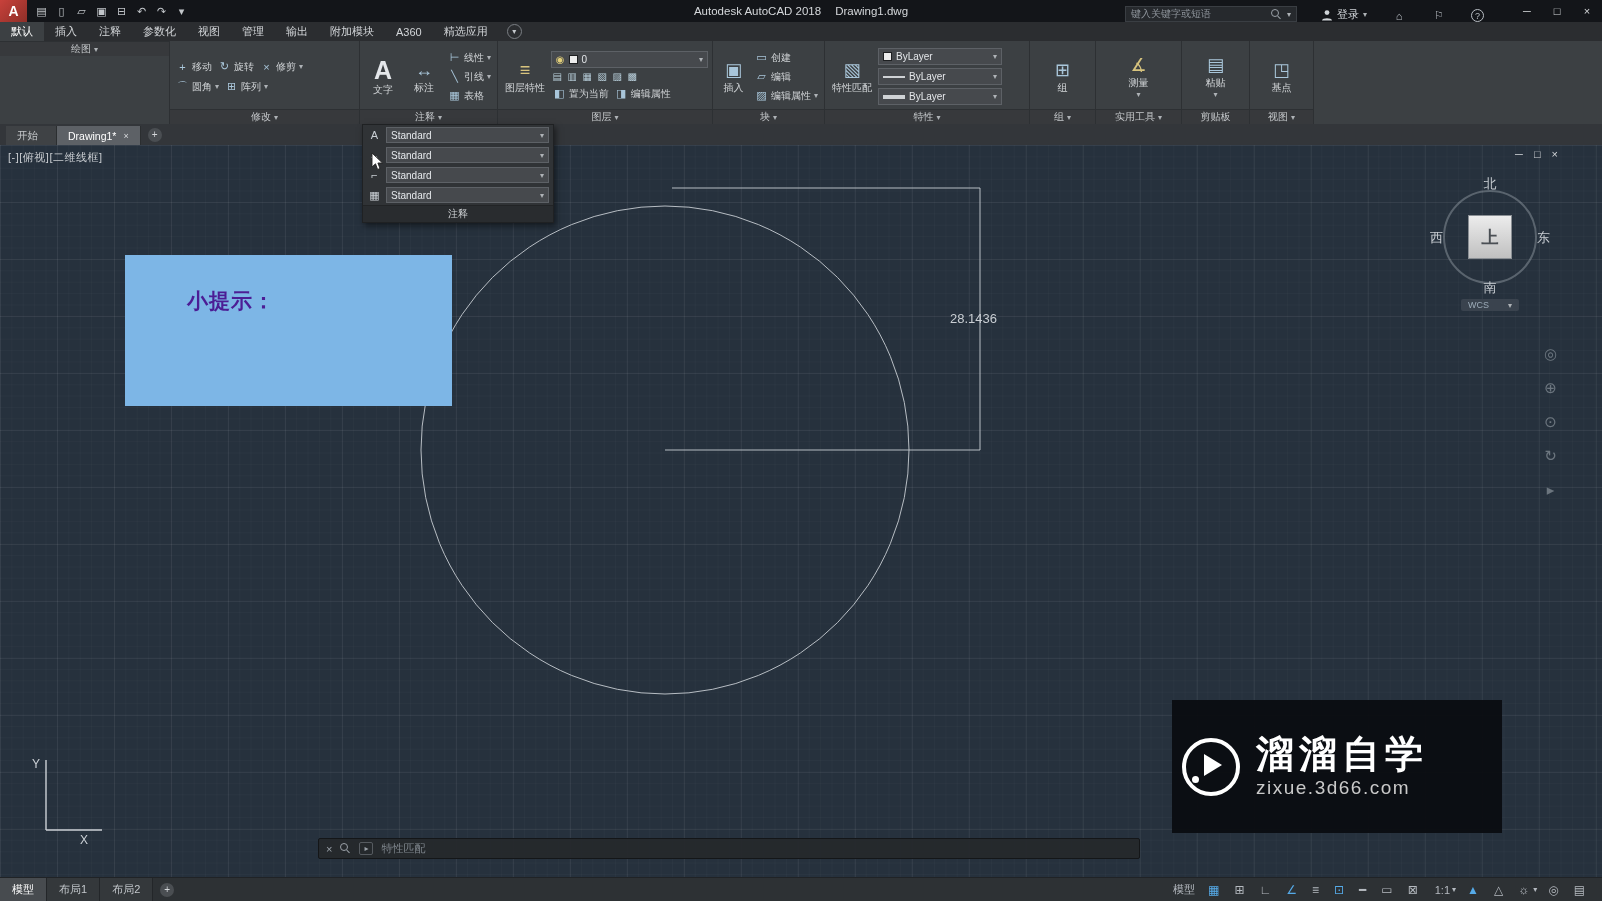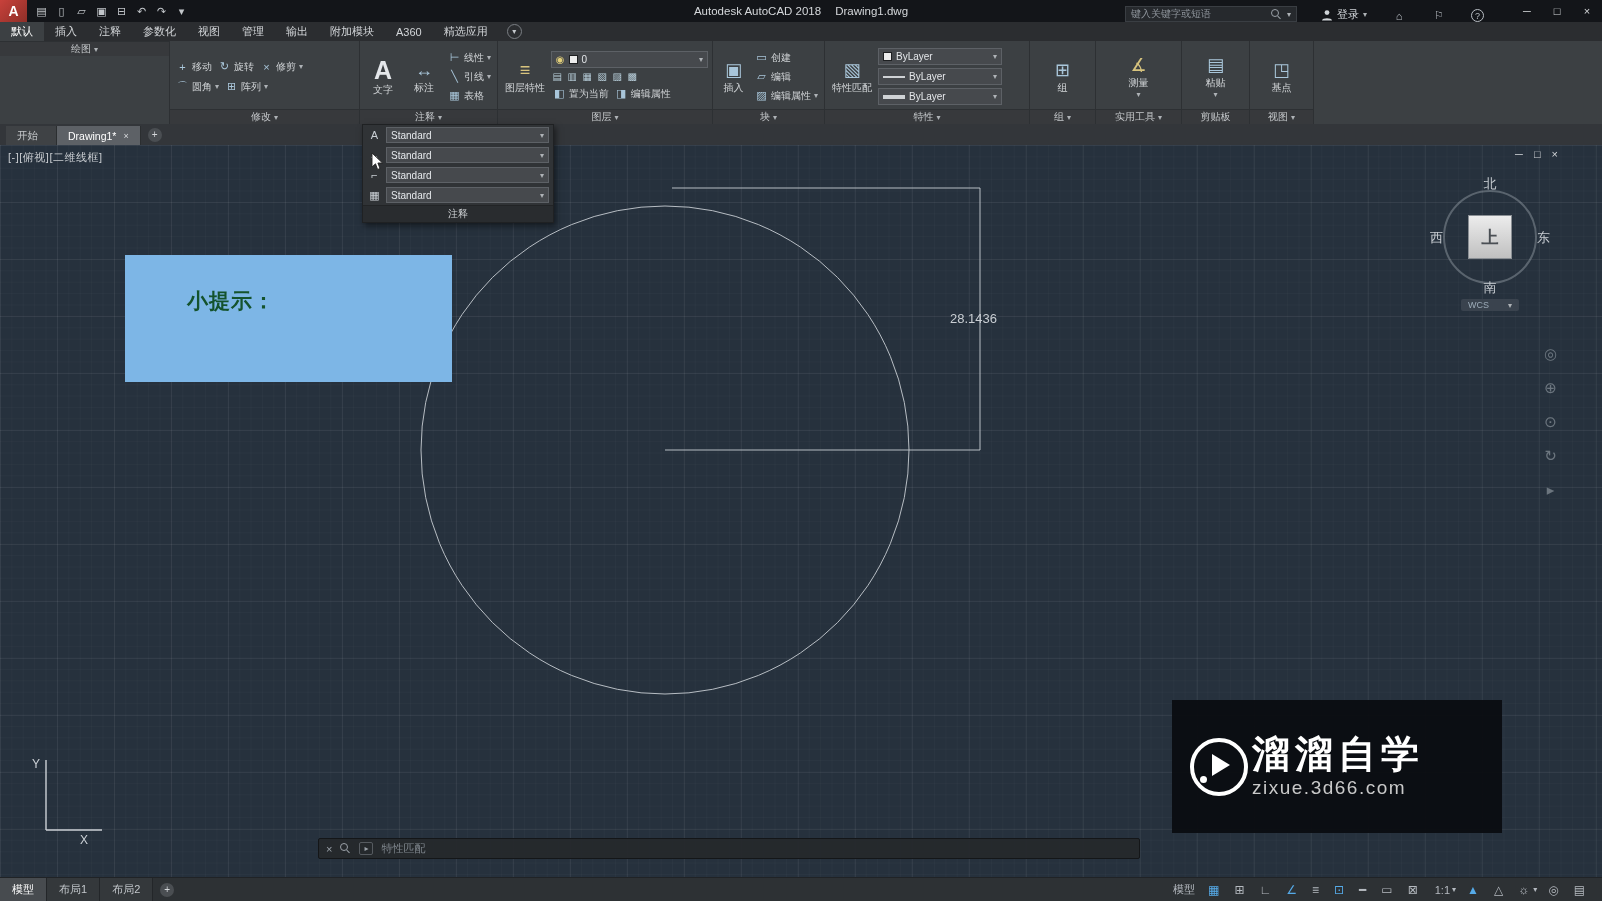--- a/index.html
+++ b/index.html
@@ -69,21 +69,21 @@
 background-image:
  linear-gradient(rgba(255,255,255,0.05) 1px,transparent 1px),
  linear-gradient(90deg,rgba(255,255,255,0.05) 1px,transparent 1px),
  linear-gradient(rgba(255,255,255,0.018) 1px,transparent 1px),
  linear-gradient(90deg,rgba(255,255,255,0.018) 1px,transparent 1px);
 background-size:57px 57px,57px 57px,11.4px 11.4px,11.4px 11.4px}
 .vp-label{position:absolute;top:5px;left:8px;font-size:11px;color:#c9cdd1;letter-spacing:.5px;z-index:12}
 .vp-controls{position:absolute;top:3px;right:44px;display:flex;gap:11px;font-size:11px;color:#d2d5d8;z-index:12}
 .geom{position:absolute;left:0;top:0;z-index:11}
 .dimtext{position:absolute;left:950px;top:166px;font-size:13px;color:#c9ced3;z-index:12}
-.tipbox{position:absolute;left:125px;top:110px;width:327px;height:127px;background:#7db6e6;color:#14532d;z-index:13}
+.tipbox{position:absolute;left:125px;top:110px;width:327px;height:151px;background:#7db6e6;color:#4c1d95;z-index:13}
 .tipbox .l1{margin:32px 0 0 62px;font-size:21px;font-weight:bold;letter-spacing:1px}
 .tipbox .l2{margin:17px 0 0 15px;font-size:21px;font-weight:bold;letter-spacing:1px}
 
 
 .viewcube{position:absolute;top:30px;right:52px;width:120px;height:140px;z-index:14}
 .vc-ring{position:absolute;left:13px;top:15px;width:94px;height:94px;border:2px solid rgba(195,203,210,0.33);border-radius:50%}
 .vc-face{position:absolute;left:38px;top:40px;width:44px;height:44px;background:linear-gradient(#ececec,#c0c0c0);border:1px solid #8a8f94;color:#4a4f54;font-size:17px;font-weight:bold;display:flex;align-items:center;justify-content:center}
 .vc-n,.vc-s{position:absolute;left:0;right:0;text-align:center;color:#c8cdd2;font-size:13px}
 .vc-n{top:0}.vc-s{top:104px}
 .vc-w,.vc-e{position:absolute;top:54px;color:#c8cdd2;font-size:13px}
@@ -96,21 +96,21 @@
 
 .ucs{position:absolute;left:18px;bottom:30px;z-index:12}
 
 
 .cmdbar{position:absolute;left:318px;top:693px;width:822px;height:21px;background:rgba(37,40,44,0.94);border:1px solid #141618;border-radius:2px;display:flex;align-items:center;gap:8px;padding:0 7px;z-index:15}
 .cmdx{color:#9aa1a8;font-size:11px}
 .cmdico{width:14px;height:13px;border:1px solid #565b60;border-radius:2px;color:#9aa1a8;font-size:8px;display:flex;align-items:center;justify-content:center}
 .cmdtext{color:#7f868d;font-size:11px}
 
 
-.wm{position:absolute;left:1172px;top:555px;width:330px;height:133px;background:rgba(9,11,15,0.92);display:flex;align-items:center;padding:0 16px;gap:2px;z-index:16}
+.wm{position:absolute;left:1172px;top:555px;width:330px;height:133px;background:rgba(9,11,15,0.92);display:flex;align-items:center;padding:0 8px;gap:14px;z-index:16}
 .wm-logo{position:relative;width:62px;height:62px;flex:none}
 .wm-ring{position:absolute;inset:2px;border:4px solid #fff;border-radius:50%}
 .wm-play{position:absolute;left:24px;top:18px;width:0;height:0;border-left:18px solid #fff;border-top:11px solid transparent;border-bottom:11px solid transparent}
 .wm-dot{position:absolute;left:12px;top:40px;width:7px;height:7px;background:#fff;border-radius:50%}
 .wm-title{font-size:38px;color:#fff;font-weight:bold;letter-spacing:5px;line-height:1}
 .wm-url{font-size:19px;color:#c9c9c9;letter-spacing:1.5px;margin-top:4px}
 
 
 .brand{position:absolute;left:55px;top:44px;z-index:75;font-size:45px;font-weight:bold;font-style:italic;letter-spacing:1px;white-space:nowrap;
 text-shadow:0 0 2px #fff,0 0 2px #fff,2px 2px 3px rgba(0,0,0,.6)}

